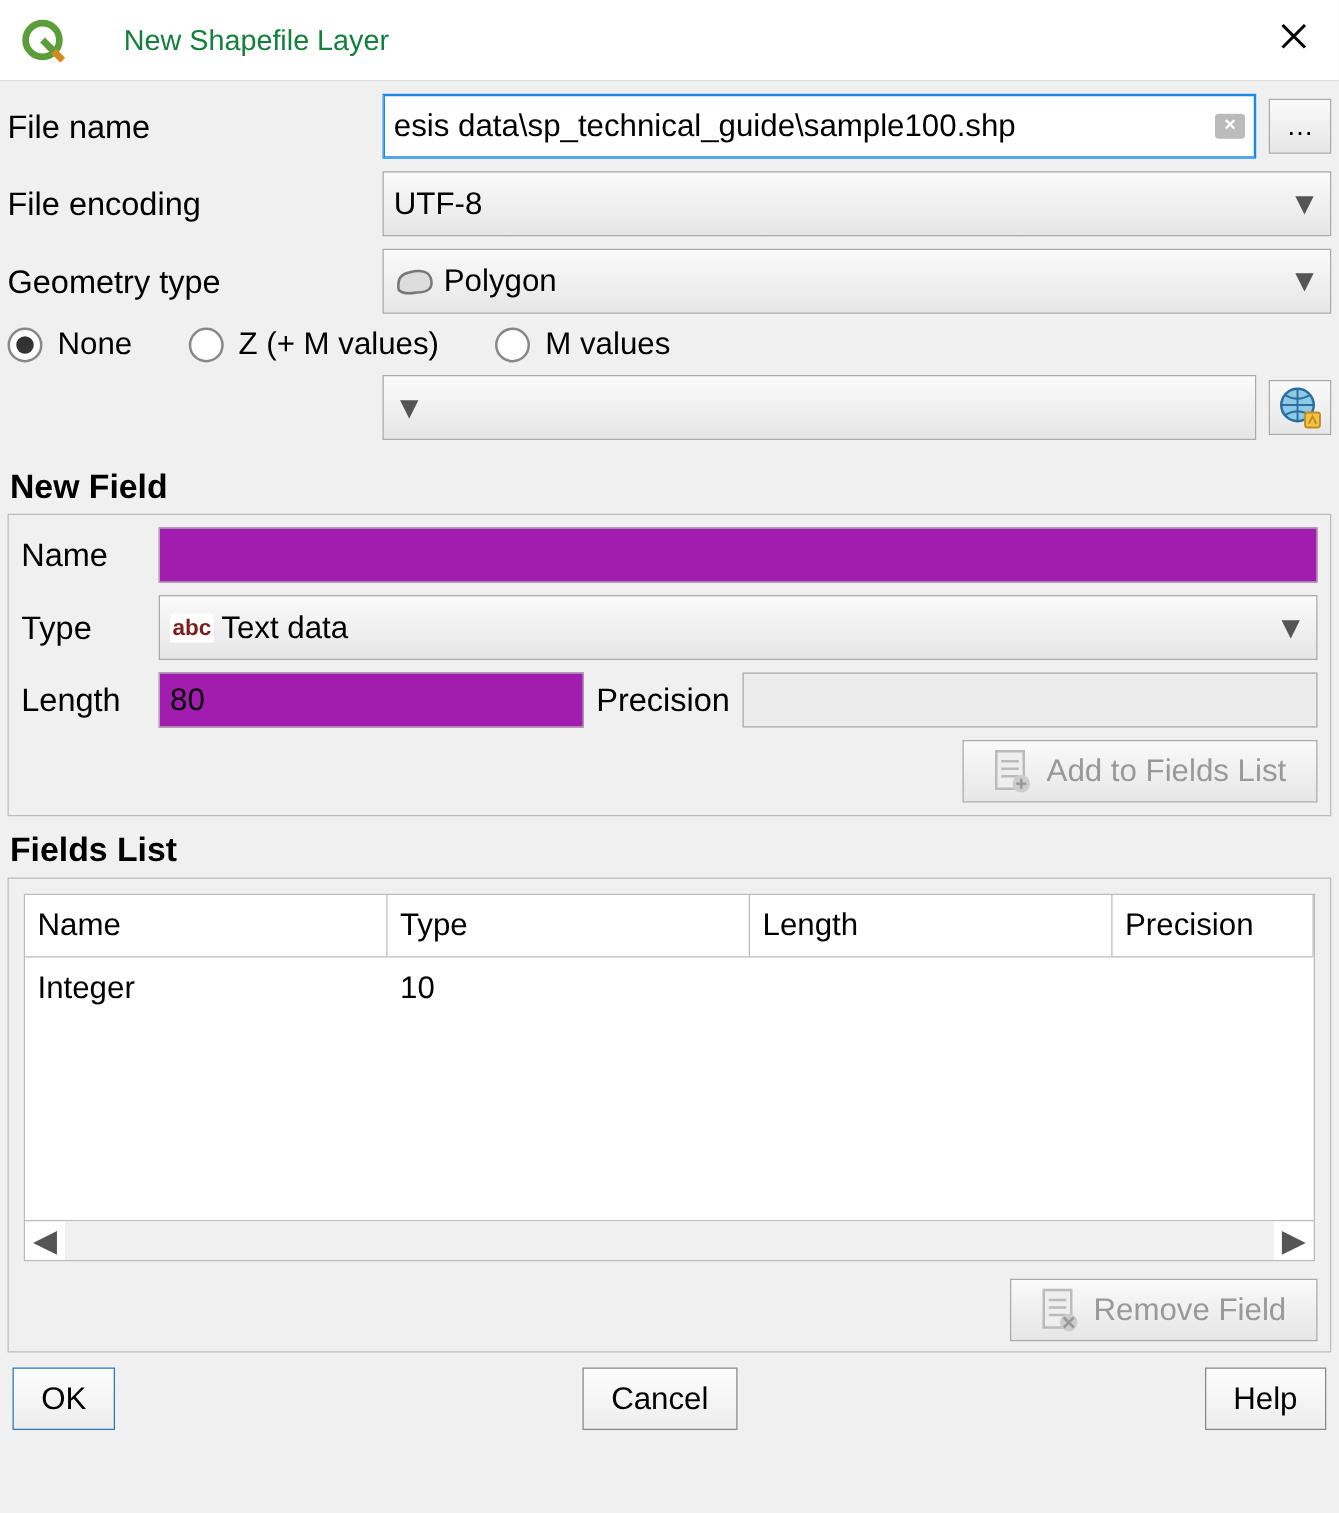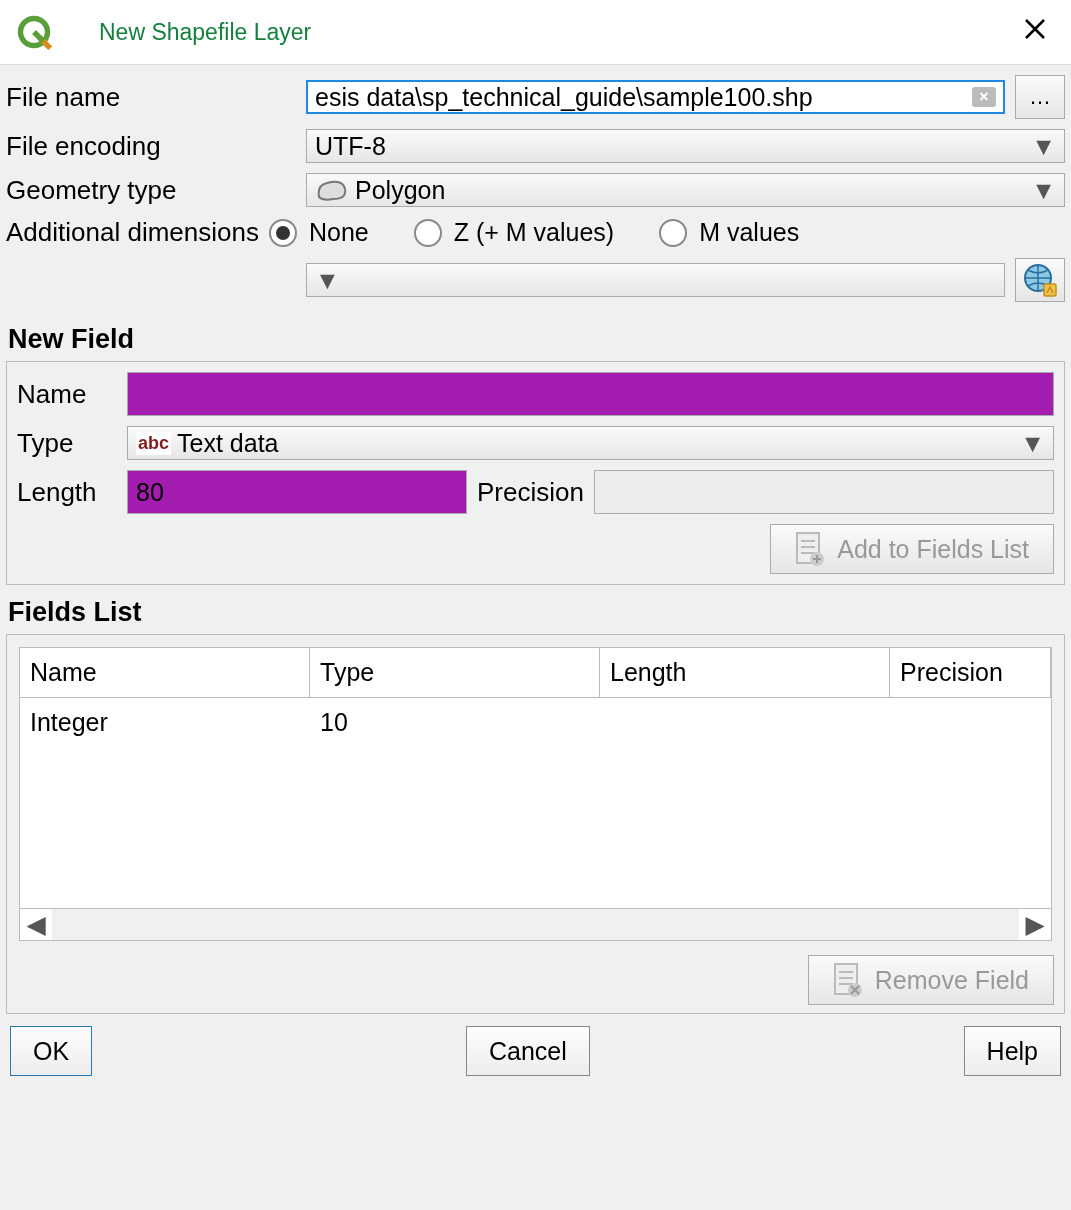--- a/index.html
+++ b/index.html
@@ -22,21 +22,21 @@
 .titlebar .logo { width: 36px; height: 36px; margin-right: 10px; }
 .titlebar .title { font-size: 23px; color: #15803d; flex: 1; margin-left: 37px; }
 .titlebar .close { font-size: 28px; color: #222; padding: 4px 8px; cursor: pointer; }
 
 .form { padding: 10px 6px 0 6px; }
 .row { display: flex; align-items: center; margin-bottom: 10px; gap: 10px; }
 .label { font-size: 26px; color: #000; min-width: 290px; }
 
 .input, .select {
   flex: 1;
-  height: 34px;
+  height: 52px;
   background: #fff;
   border: 1px solid #aaa;
   padding: 4px 8px;
   font-size: 25px;
   display: flex;
   align-items: center;
 }
 .select {
   background: linear-gradient(#fafafa,#e6e6e6);
   justify-content: space-between;
@@ -163,21 +163,20 @@
               <path d="M4 18 Q2 6 12 4 Q28 0 30 10 Q32 20 18 20 Q8 22 4 18 Z" fill="#ddd" stroke="#777" stroke-width="2"></path>
             </svg>
         </span>
         <span>Polygon</span>
       </span>
       <span class="tri">▼</span>
     </div>
   </div>
 
   <div class="row">
-    <span class="label" style="min-width:auto;">Additional dimensions</span>
     <div class="radio-group">
       <label class="radio selected">
         <span class="dot"></span>
         <span>None</span>
       </label>
       <label class="radio">
         <span class="dot"></span>
         <span>Z (+ M values)</span>
       </label>
       <label class="radio">

